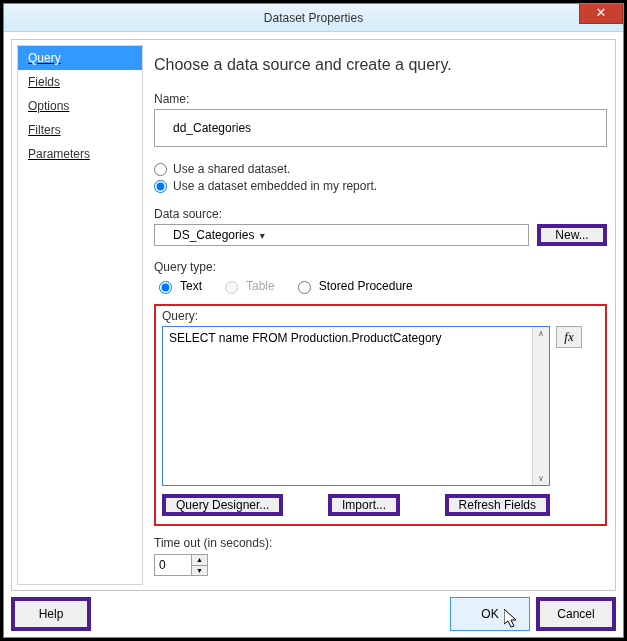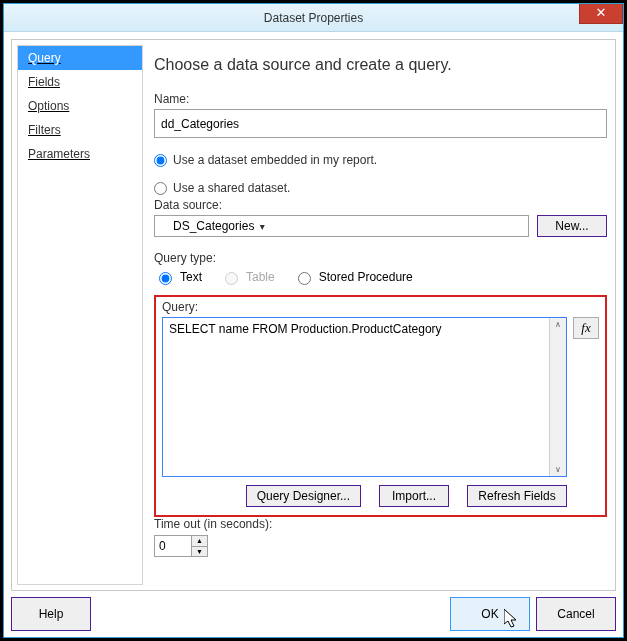--- a/index.html
+++ b/index.html
@@ -76,23 +76,23 @@
     right: 8px; bottom: 8px;
   }
   .page-heading {
     font-size: 16px;
     color: #333;
     margin: 8px 0 18px 0;
   }
   .lbl { color: #333; margin-bottom: 3px; }
   .name-input {
     width: 100%;
-    height: 29px;
+    height: 38px;
     border: 1px solid #a0a0a0;
-    padding: 2px 6px;
+    padding: 2px 18px;
     font-family: inherit;
     font-size: 12px;
     margin-bottom: 12px;
   }
   .radio-row {
     display: flex;
     align-items: center;
     gap: 6px;
     margin: 3px 0;
     color: #333;
@@ -119,38 +119,38 @@
   .ds-select .chev {
     width: 16px; height: 16px;
     display: flex; align-items: center; justify-content: center;
     font-size: 10px;
     color: #333;
   }
   .btn {
     height: 22px;
     min-width: 70px;
     background: #efefef;
-    border: 1px solid #4c1d95;
+    border: 4px solid #4c1d95;
     font-family: inherit;
     font-size: 12px;
     padding: 0 10px;
     cursor: pointer;
   }
   .qtype-row {
     display: flex;
     gap: 18px;
     align-items: center;
     margin: 4px 0 10px 0;
   }
   .qtype-row label { display: flex; align-items: center; gap: 5px; }
   .qtype-row .disabled { color: #a8a8a8; }
   .highlight-box {
     border: 2px solid #d42020;
-    padding: 3px 6px 8px 6px;
-    margin-bottom: 0;
+    padding: 3px 23px 8px 6px;
+    margin-bottom: 10px;
   }
   .query-area {
     position: relative;
     display: flex;
     gap: 6px;
     align-items: flex-start;
     margin-top: 3px;
   }
   .query-text-wrap {
     flex: 1;
@@ -185,22 +185,22 @@
     background: #efefef;
     border: 1px solid #acacac;
     font-style: italic;
     font-family: "Times New Roman", serif;
     font-size: 13px;
     cursor: pointer;
     display: flex; align-items: center; justify-content: center;
   }
   .query-buttons {
     display: flex;
-    justify-content: flex-end;
-    gap: 18px;
+    justify-content: space-between;
+    gap: 3px;
     margin-top: 8px;
     padding-right: 32px;
   }
   .timeout-row {
     display: flex;
     align-items: center;
     margin-top: 4px;
   }
   .spinner {
     display: flex;
@@ -270,27 +270,27 @@
       <div class="sidebar-item"><span>Filters</span></div>
       <div class="sidebar-item"><span>Parameters</span></div>
     </div>
 
     <div class="content">
       <div class="page-heading">Choose a data source and create a query.</div>
 
       <div class="lbl">Name:</div>
       <input class="name-input" value="dd_Categories" style="">
 
+      <div class="radio-row">
+        <input type="radio" name="dsmode" style="">
+        <span>Use a shared dataset.</span>
+      </div>
       <div class="radio-row" style="margin-bottom:14px">
         <input type="radio" name="dsmode" checked="" style="">
         <span>Use a dataset embedded in my report.</span>
-      </div>
-      <div class="radio-row">
-        <input type="radio" name="dsmode" style="">
-        <span>Use a shared dataset.</span>
       </div>
 
       <div class="lbl">Data source:</div>
       <div class="ds-row">
         <div class="ds-select">
           <span>DS_Categories</span>
           <span class="chev">▾</span>
         </div>
         <button class="btn">New...</button>
       </div>

